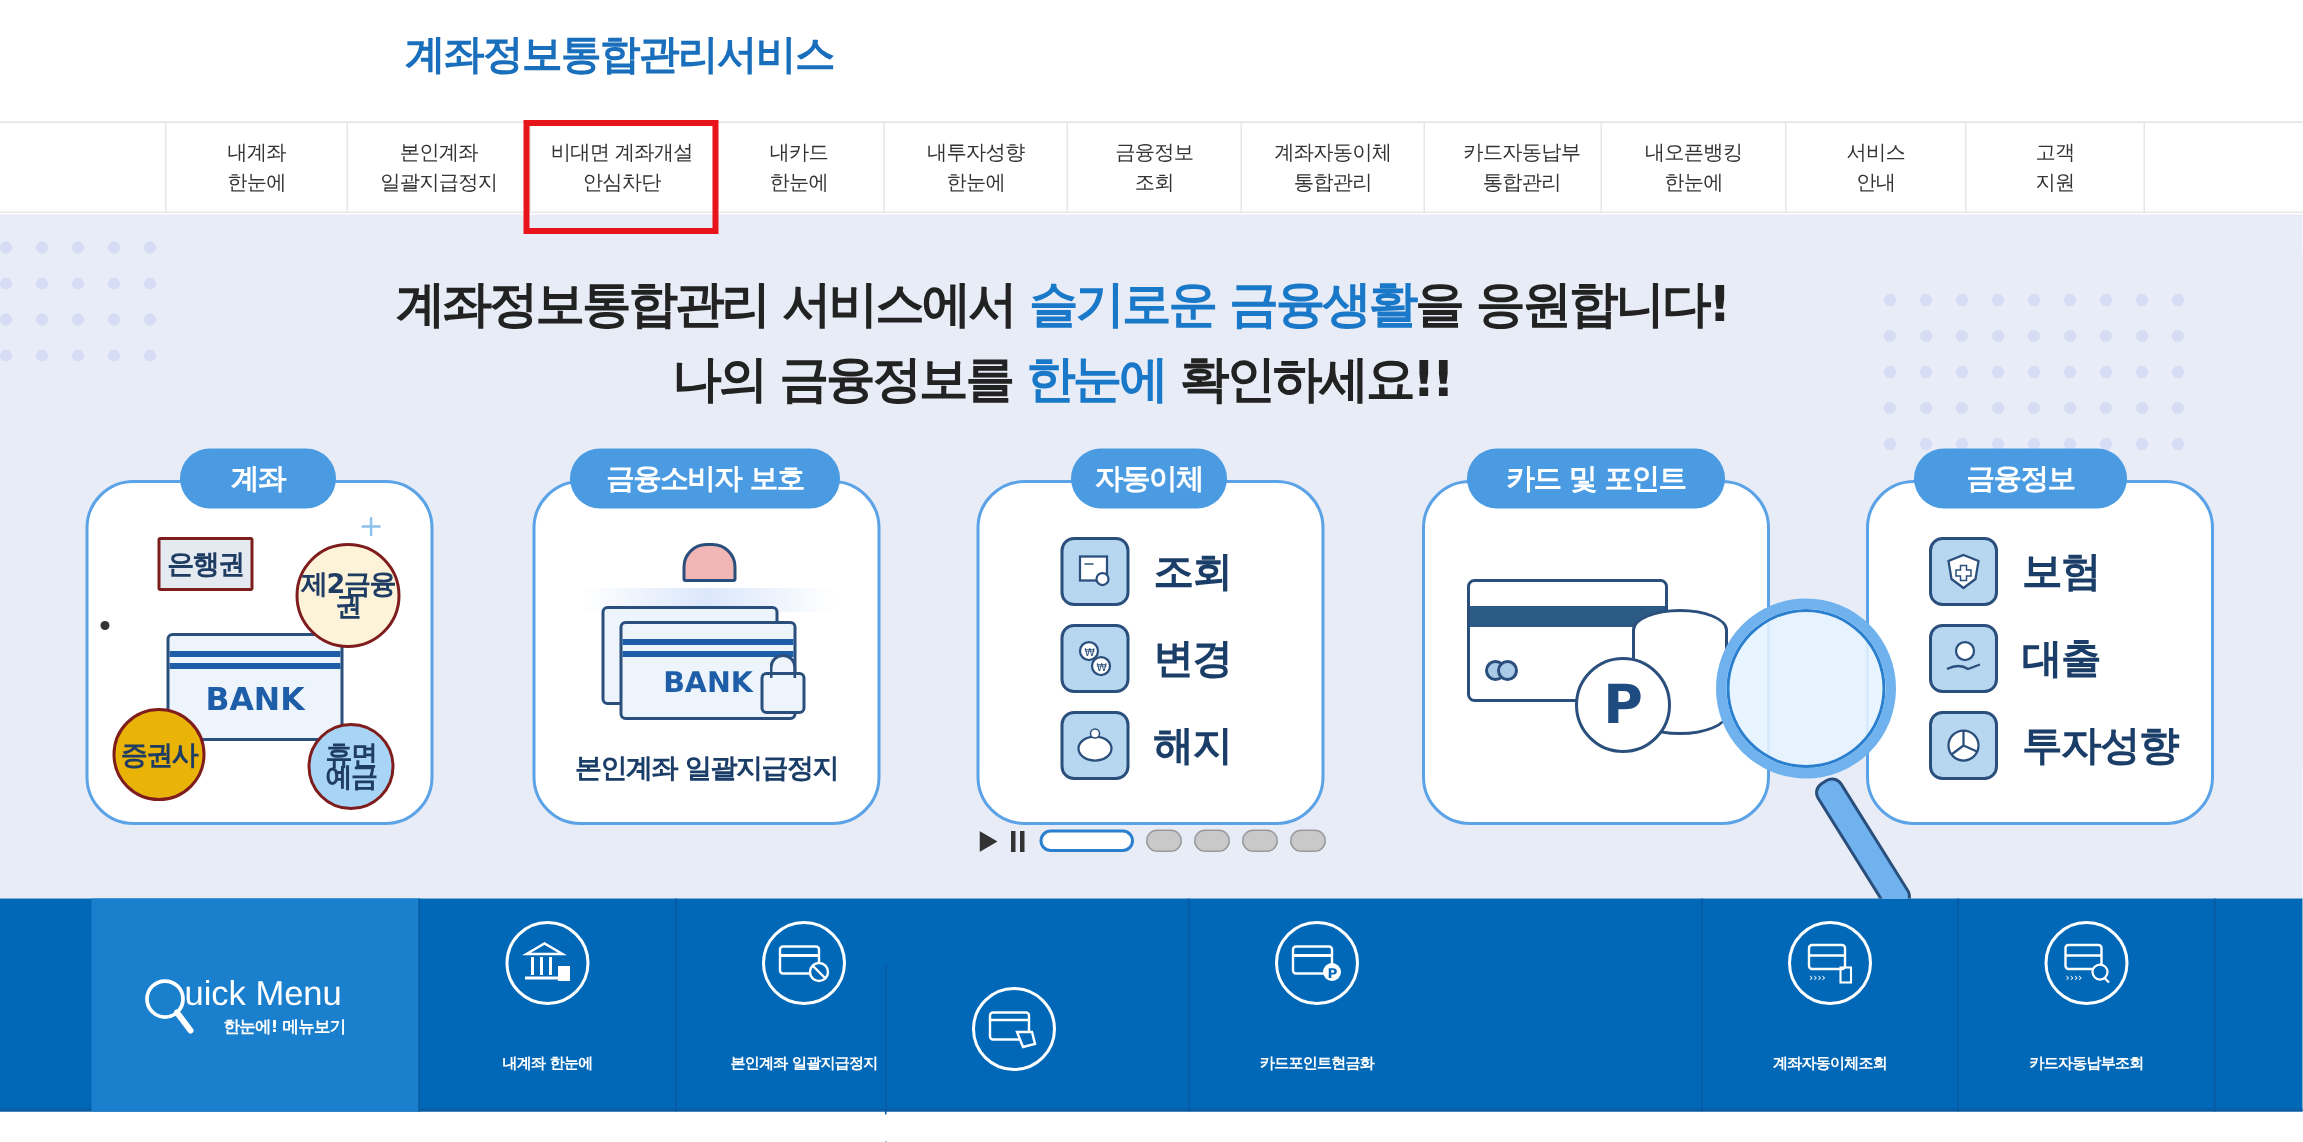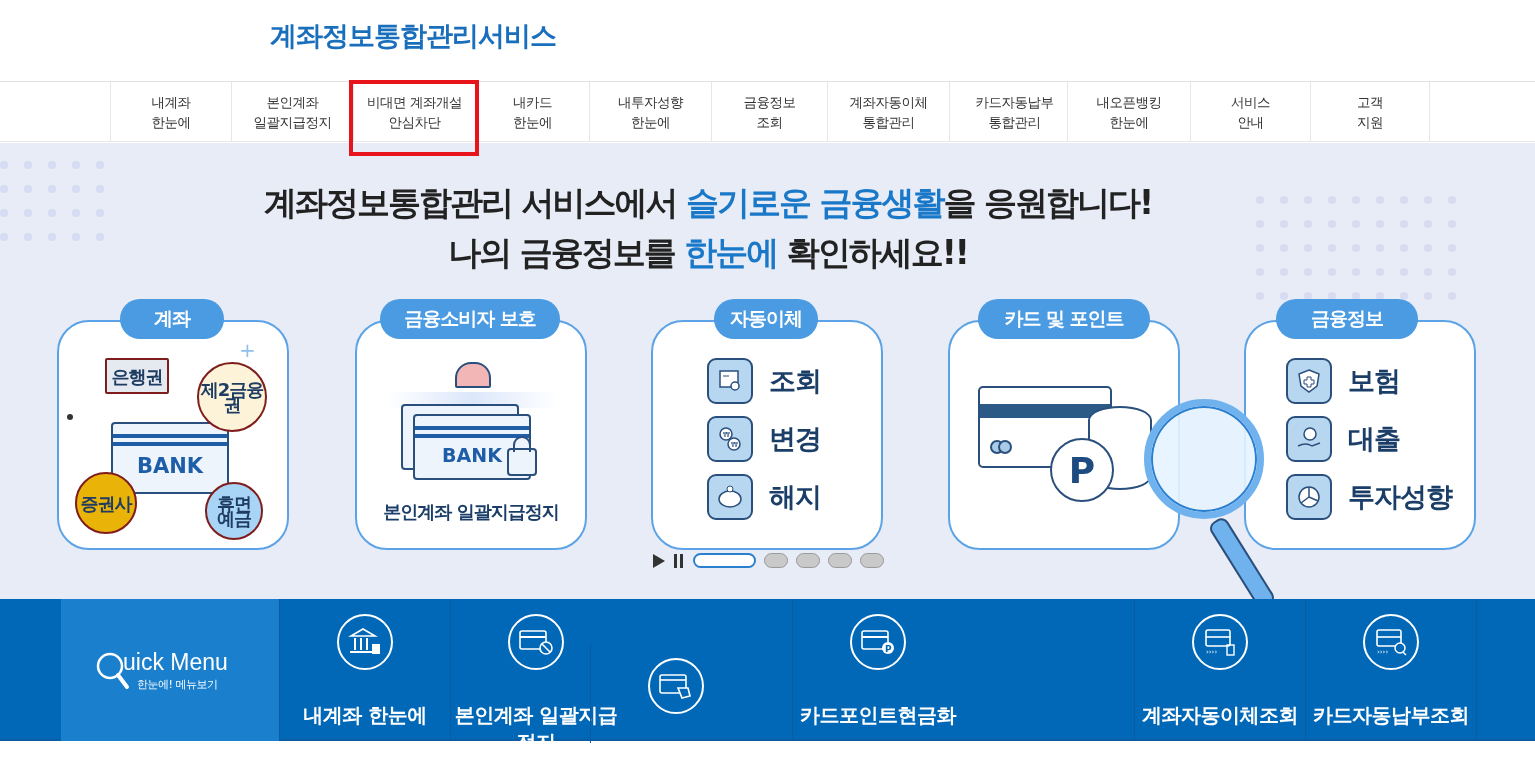--- a/index.html
+++ b/index.html
@@ -42,21 +42,21 @@
   .pager.active { width: 63px; border: 2px solid #2a7fcf; background: #fff; }
   .pager.idle { width: 24px; border: 1px solid #9a9a9a; background: #c9c9c9; }
 
   
   .quick { position: absolute; left: 0; top: 599px; width: 1535px; height: 142px; background: #0068b7; border-bottom: 2px solid #0a5da3; }
   .quick-title { position: absolute; left: 61px; top: 0; width: 218px; height: 142px; background: #1a7fcc; cursor: pointer; }
   .qt-main { position: absolute; left: 128px; top: 50px; font-size: 23px; color: #fff; font-family: "Liberation Sans", sans-serif; }
   .qt-sub { position: absolute; left: 141px; top: 78px; font-size: 11px; color: #fff; letter-spacing: -0.5px; }
   .qitem { position: absolute; top: 0; height: 142px; width: 171px; border-left: 1px solid #0a5ba0; cursor: pointer; }
   .qicon { position: absolute; left: 50%; top: 15px; width: 56px; height: 56px; margin-left: -28px; border: 2px solid #fff; border-radius: 50%; display: flex; align-items: center; justify-content: center; }
-  .qlabel { position: absolute; left: 0; width: 100%; top: 103px; text-align: center; color: #fff; font-size: 20px; font-weight: bold; letter-spacing: -0.5px; }
+  .qlabel { position: absolute; left: 0; width: 100%; top: 103px; text-align: center; color: #fff; font-size: 10px; font-weight: bold; letter-spacing: -0.5px; }
   .bottom-white { position: absolute; left: 0; top: 743px; width: 1535px; height: 18px; background: #fff; }
 </style>
 </head>
 <body>
 
 <div class="header">
   <div class="logo">계좌정보통합관리서비스</div>
 </div>
 
 <div class="nav">
@@ -313,21 +313,21 @@
   </div>
 </div>
 
 <div class="quick">
   <div class="quick-title">
     <svg style="position:absolute;left:34px;top:52px;" width="36" height="40" viewBox="0 0 36 40">
         <circle cx="15" cy="15" r="12" fill="none" stroke="#fff" stroke-width="2.5"></circle>
         <line x1="23" y1="24" x2="32" y2="36" stroke="#fff" stroke-width="4" stroke-linecap="round"></line>
       </svg>
     <div class="qt-main" style="left:62px;">uick Menu</div>
-    <div class="qt-sub" style="left:76px;">한눈에! 메뉴보기</div>
+    <div class="qt-sub" style="left:88px;font-weight:bold;">한눈에! 메뉴보기</div>
   </div>
 
   <div class="qitem" style="left:279px;">
     <div class="qicon">
         <svg width="34" height="30" viewBox="0 0 34 30">
           <path d="M3 9 L15 2 L27 9 Z" fill="none" stroke="#fff" stroke-width="1.6"></path>
           <line x1="7" y1="11" x2="7" y2="23" stroke="#fff" stroke-width="2"></line>
           <line x1="13" y1="11" x2="13" y2="23" stroke="#fff" stroke-width="2"></line>
           <line x1="19" y1="11" x2="19" y2="23" stroke="#fff" stroke-width="2"></line>
           <line x1="2" y1="25" x2="24" y2="25" stroke="#fff" stroke-width="2"></line>

